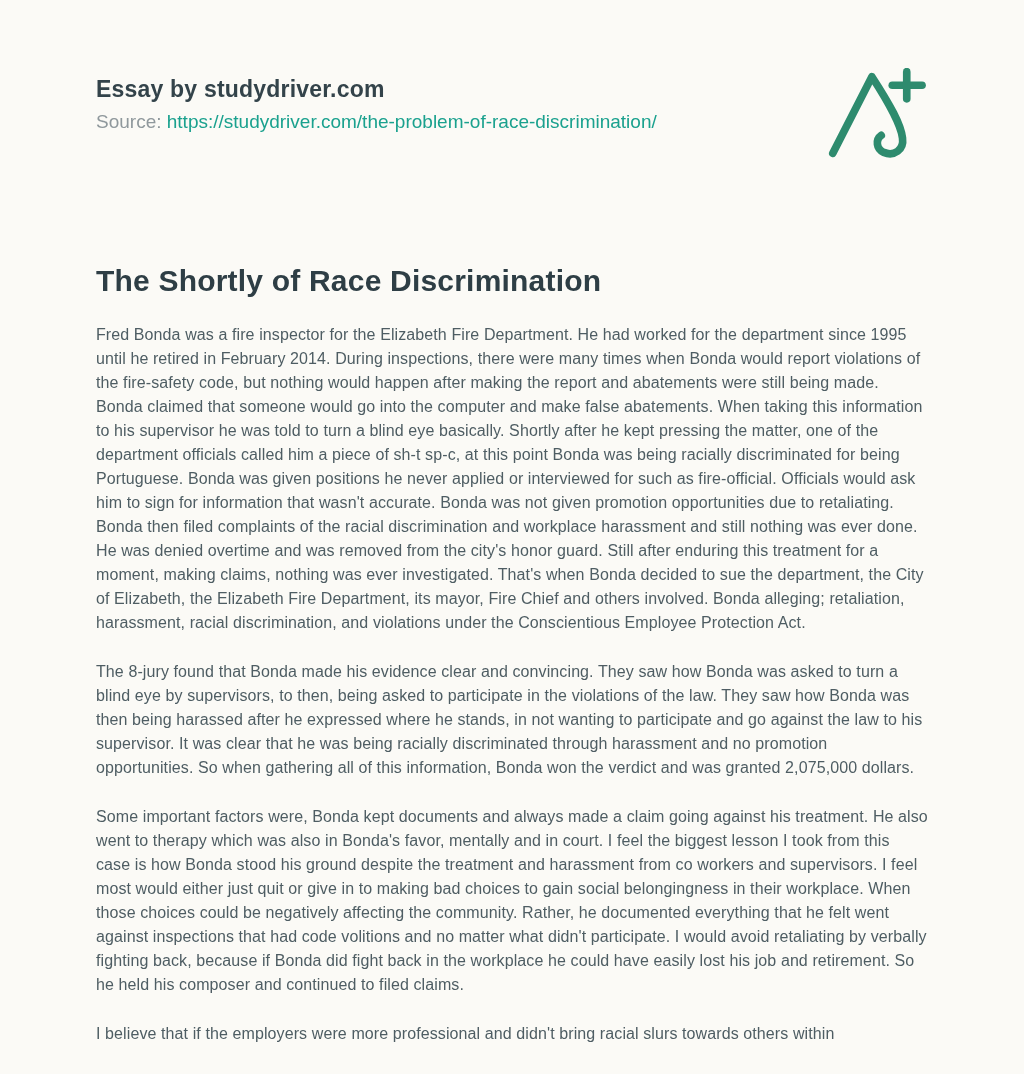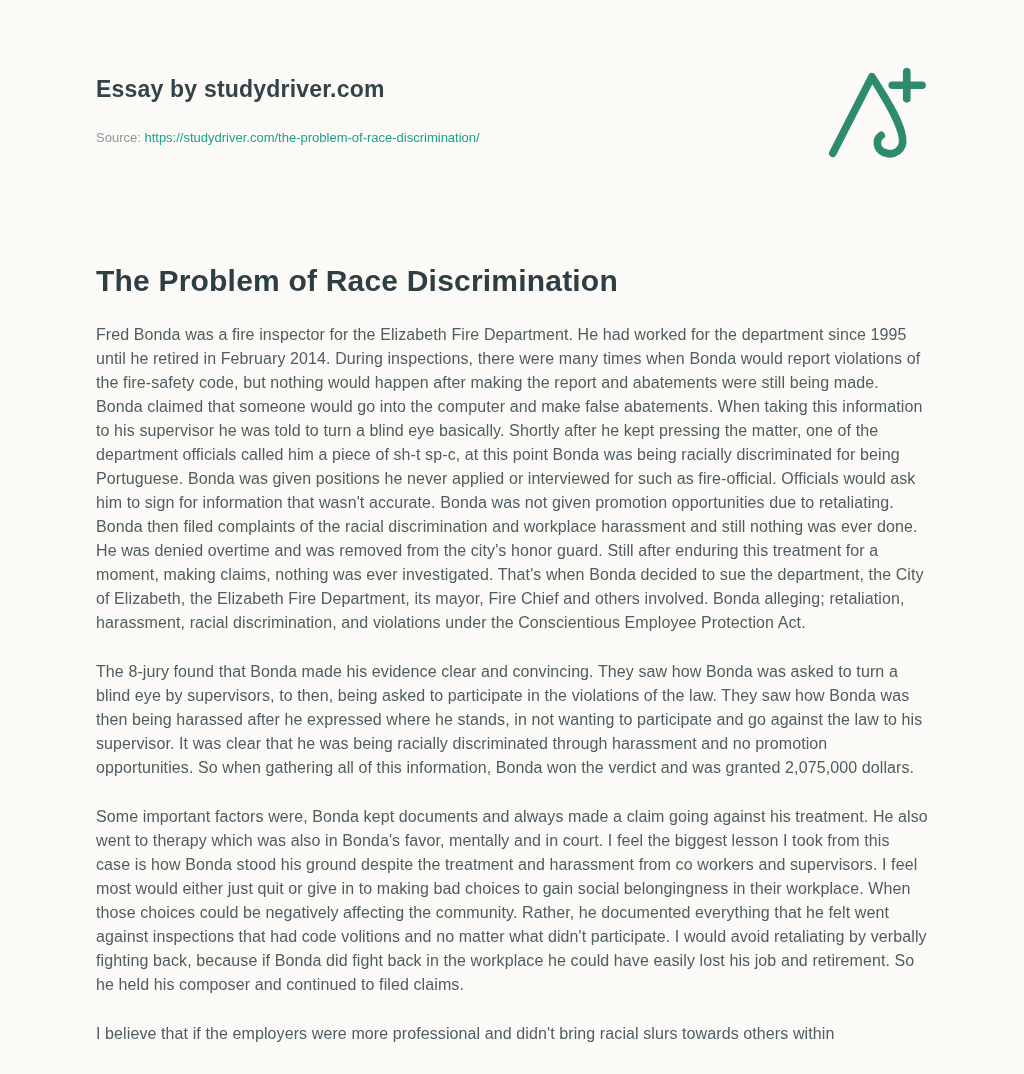--- a/index.html
+++ b/index.html
@@ -20,22 +20,22 @@
     justify-content: space-between;
     align-items: flex-start;
   }
   .site-title {
     font-size: 23px;
     font-weight: 700;
     color: #33434a;
     letter-spacing: 0.2px;
   }
   .source-line {
-    margin-top: 27px;
-    font-size: 13px;
+    margin-top: 8px;
+    font-size: 19px;
     color: #8f989c;
   }
   .source-link {
     color: #1aa18e;
     text-decoration: none;
     cursor: pointer;
   }
   .logo {
     margin-top: -8px;
     flex: 0 0 auto;
@@ -76,21 +76,21 @@
         <g fill="none" stroke="#2e8b6e" stroke-width="9" stroke-linecap="round" stroke-linejoin="round">
           <path d="M 8 100 L 54 10 C 76 44 88 66 90 82 C 92 96 80 104 68 99 C 59 95 58 84 65 79"></path>
           <path d="M 95 4 L 95 36"></path>
           <path d="M 78 20 L 113 20"></path>
         </g>
       </svg>
     </div>
   </header>
 
   <main class="article">
-    <h2 class="article-title">The Problem of Race Discrimination</h2>
+    <h2 class="article-title">The Shortly of Race Discrimination</h2>
 
     <p class="para">Fred Bonda was a fire inspector for the Elizabeth Fire Department. He had worked for the department since 1995 until he retired in February 2014. During inspections, there were many times when Bonda would report violations of the fire-safety code, but nothing would happen after making the report and abatements were still being made. Bonda claimed that someone would go into the computer and make false abatements. When taking this information to his supervisor he was told to turn a blind eye basically. Shortly after he kept pressing the matter, one of the department officials called him a piece of sh-t sp-c, at this point Bonda was being racially discriminated for being Portuguese. Bonda was given positions he never applied or interviewed for such as fire-official. Officials would ask him to sign for information that wasn't accurate. Bonda was not given promotion opportunities due to retaliating. Bonda then filed complaints of the racial discrimination and workplace harassment and still nothing was ever done. He was denied overtime and was removed from the city's honor guard. Still after enduring this treatment for a moment, making claims, nothing was ever investigated. That's when Bonda decided to sue the department, the City of Elizabeth, the Elizabeth Fire Department, its mayor, Fire Chief and others involved. Bonda alleging; retaliation, harassment, racial discrimination, and violations under the Conscientious Employee Protection Act.</p>
 
     <p class="para">The 8-jury found that Bonda made his evidence clear and convincing. They saw how Bonda was asked to turn a blind eye by supervisors, to then, being asked to participate in the violations of the law. They saw how Bonda was then being harassed after he expressed where he stands, in not wanting to participate and go against the law to his supervisor. It was clear that he was being racially discriminated through harassment and no promotion opportunities. So when gathering all of this information, Bonda won the verdict and was granted 2,075,000 dollars.</p>
 
     <p class="para">Some important factors were, Bonda kept documents and always made a claim going against his treatment. He also went to therapy which was also in Bonda's favor, mentally and in court. I feel the biggest lesson I took from this case is how Bonda stood his ground despite the treatment and harassment from co workers and supervisors. I feel most would either just quit or give in to making bad choices to gain social belongingness in their workplace. When those choices could be negatively affecting the community. Rather, he documented everything that he felt went against inspections that had code volitions and no matter what didn't participate. I would avoid retaliating by verbally fighting back, because if Bonda did fight back in the workplace he could have easily lost his job and retirement. So he held his composer and continued to filed claims.</p>
 
     <p class="para">I believe that if the employers were more professional and didn't bring racial slurs towards others within</p>
   </main>
 

